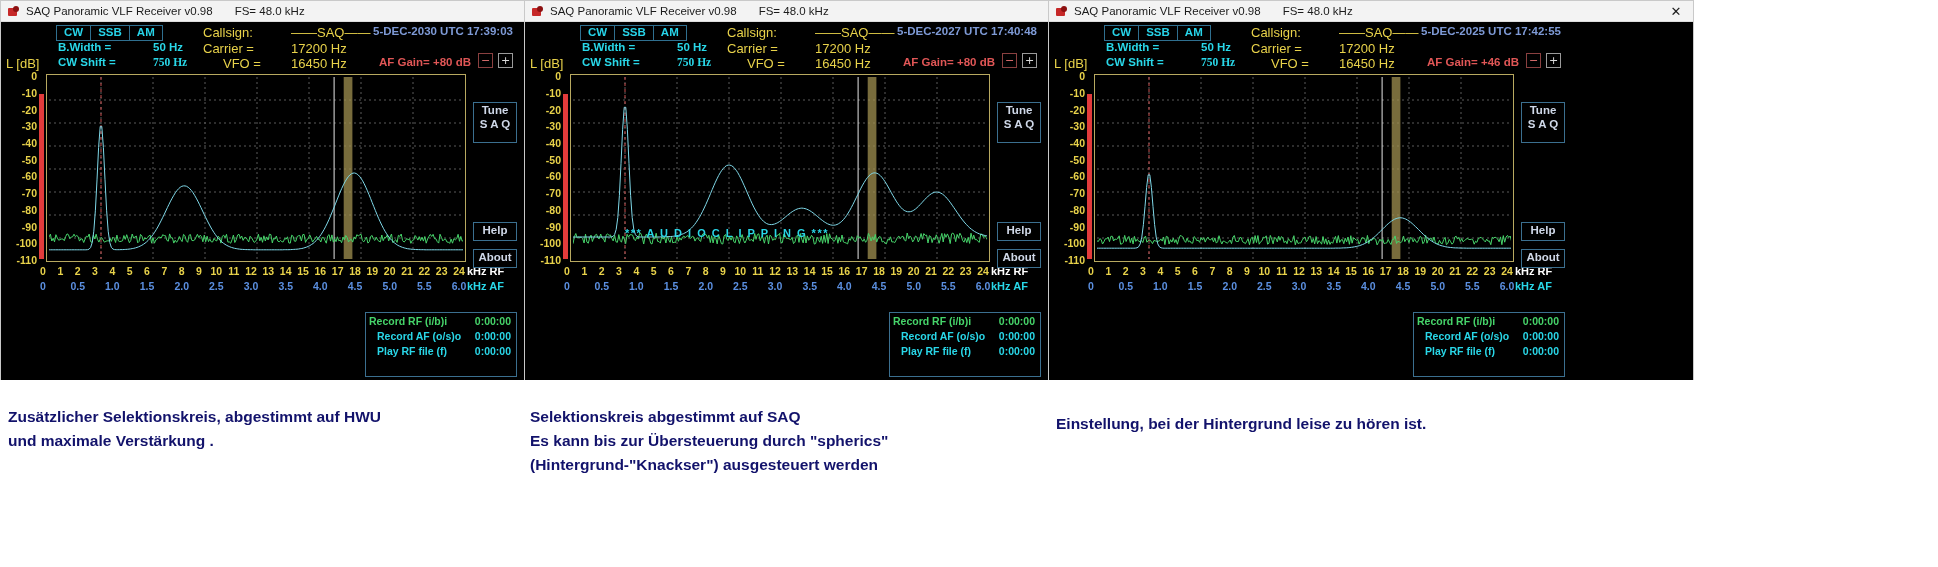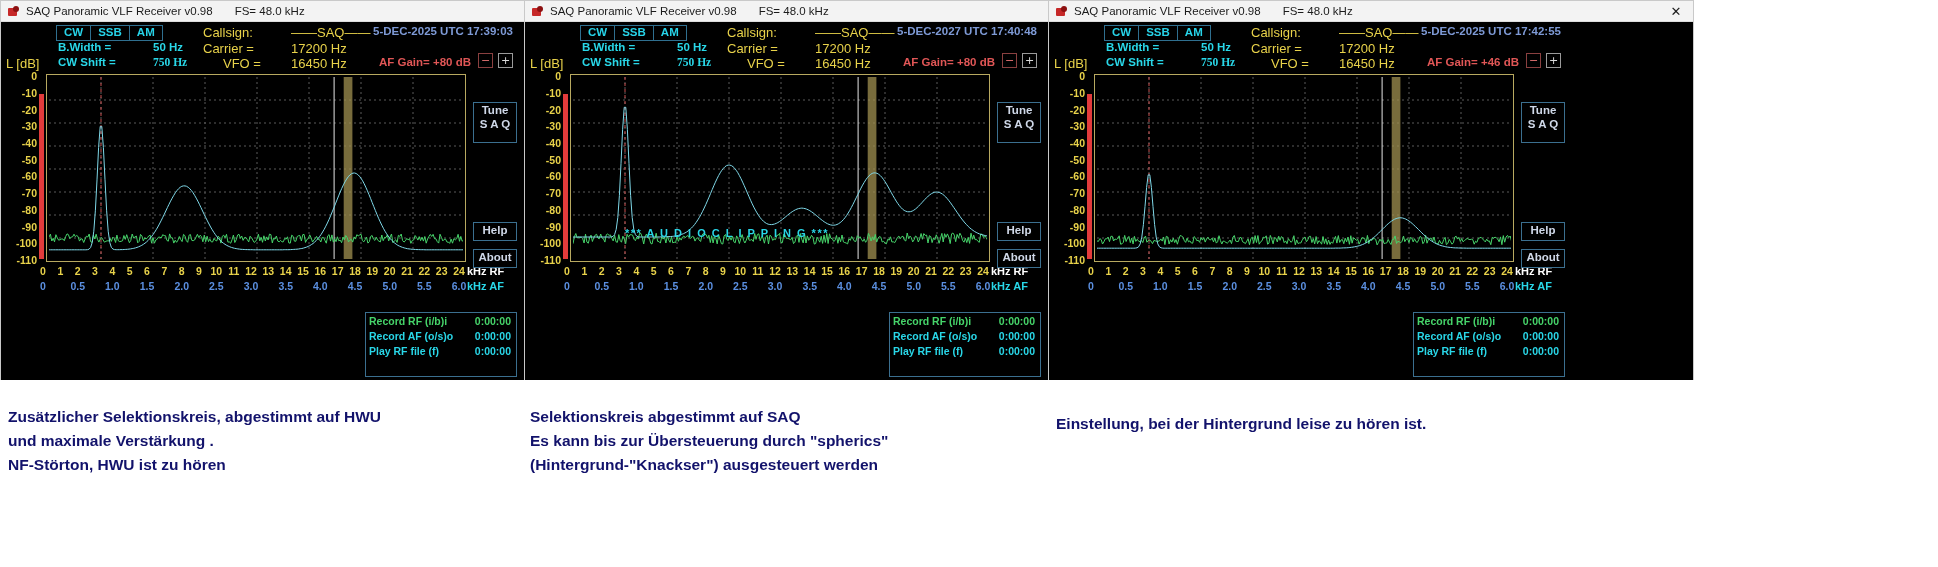--- a/index.html
+++ b/index.html
@@ -114,21 +114,21 @@
   .btn-help  { left:472px; top:200px; width:44px; height:19px; }
   .btn-about { left:472px; top:227px; width:44px; height:19px; }
 
   
   .recpanel { position:absolute; left:364px; top:290px; width:152px; height:65px;
               border:1px solid #3b6f8f; background:#000; padding:2px 3px 0 3px; }
   .recrow { position:relative; height:15px; }
   .recrow .lbl  { position:absolute; left:0; top:0; font-size:10.5px; font-weight:bold; white-space:nowrap;}
   .recrow .time { position:absolute; right:2px; top:0; font-size:10.5px; font-weight:bold; white-space:nowrap;}
   .g  { color:#46d46a; }
-  .c  { color:#29d7e8; }
+  .c  { color:#29d7e8;margin-left:8px; }
 
   .clipmsg { position:absolute; left:0; top:0; font-size:11px; font-weight:bold;
              color:#29d7e8; letter-spacing:1.5px; white-space:nowrap; }
 
   
   .caption { position:absolute; font-size:15.5px; font-weight:bold; color:#12126b;
              line-height:24px; white-space:nowrap; }
   .caption.c1 { left:8px;    top:405px; }
   .caption.c2 { left:530px;  top:405px; }
   .caption.c3 { left:1056px; top:412px; }
@@ -162,21 +162,21 @@
         <span class="n">750 Hz</span></div>
       <div class="ldb lbl-ye">L [dB]</div>
 
       <div class="row-cs lbl-ye">Callsign:
         <span class="v">——SAQ——</span></div>
       <div class="row-ca lbl-ye">Carrier =
         <span class="v">17200 Hz</span></div>
       <div class="row-vfo lbl-ye">VFO =
         <span class="v">16450 Hz</span></div>
 
-      <div class="datetime lbl-bl">5-DEC-2025 UTC 17:39:03</div>
+      <div class="datetime lbl-bl">5-DEC-2030 UTC 17:39:03</div>
       <div class="afgain lbl-red">AF Gain= +80 dB</div>
       <div class="gbtn minus">−</div>
       <div class="gbtn plus">+</div>
 
       <div class="meterbar"></div>
 
       <div class="yaxis">
         <div class="ytick" style="top:-4.0px">0</div>
         <div class="ytick" style="top:12.7px">-10</div>
         <div class="ytick" style="top:29.5px">-20</div>
@@ -578,21 +578,20 @@
         <div class="recrow">
           <span class="lbl c">Play RF file (f)</span>
           <span class="time c">0:00:00</span>
         </div>
       </div>
     </div>
   </div>
 <div class="caption c1">
     <div>Zusätzlicher Selektionskreis, abgestimmt auf HWU</div>
     <div>und maximale Verstärkung .</div>
-    <div>NF-Störton, HWU ist zu hören</div>
   </div>
 <div class="caption c2">
     <div>Selektionskreis abgestimmt auf SAQ</div>
     <div>Es kann bis zur Übersteuerung durch "spherics"</div>
     <div>(Hintergrund-"Knackser") ausgesteuert werden</div>
   </div>
 <div class="caption c3">
     <div>Einstellung, bei der Hintergrund leise zu hören ist.</div>
   </div>
 

